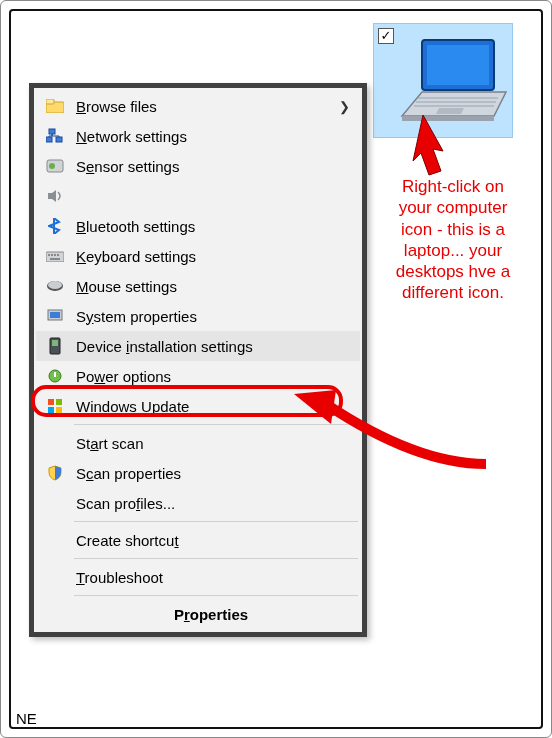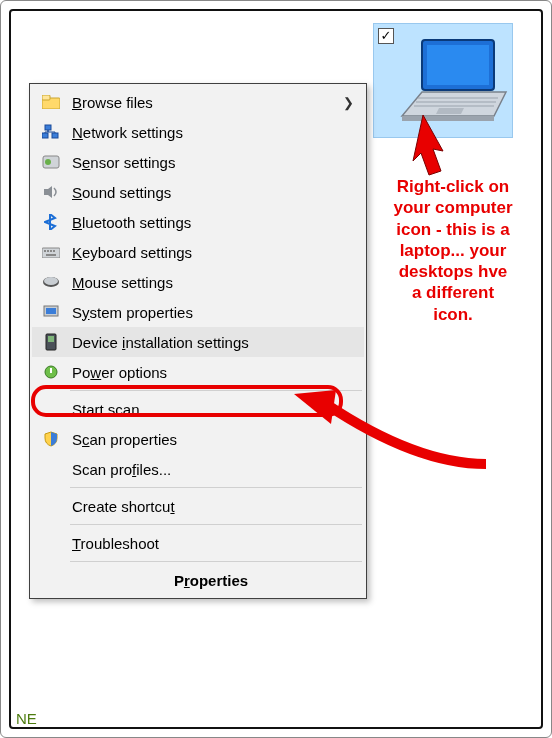--- a/index.html
+++ b/index.html
@@ -52,30 +52,29 @@
   .annotation {
     position: absolute;
     top: 175px;
     right: 38px;
     width: 120px;
     color: #e80000;
     font-size: 17px;
     line-height: 1.25;
     text-align: center;
     font-family: Arial, sans-serif;
-    font-weight: bold;
   }
   
   .ctx {
     position: absolute;
     left: 28px;
     top: 82px;
     width: 338px;
     background: #f2f2f2;
-    border: 1px solid #404040;
+    border: 5px solid #404040;
     box-shadow: 3px 3px 6px rgba(0,0,0,.25);
     padding: 3px 2px 3px 2px;
   }
   .item {
     display: flex;
     align-items: center;
     height: 30px;
     padding: 0 14px 0 8px;
     white-space: nowrap;
     cursor: default;
@@ -120,21 +119,21 @@
     position: absolute;
     z-index: 60;
     pointer-events: none;
   }
   
   .bottom-text {
     position: absolute;
     left: 15px;
     bottom: 10px;
     font-size: 15px;
-    color: #4d7c0f;
+    color: #000000;
     margin-top: 42px;
   }
 </style>
 </head>
 <body>
 <div class="frame"></div>
 
 <div class="icon-tile">
   <div class="checkbox">✓</div>
   <svg class="laptop" viewBox="0 0 120 100">
@@ -193,21 +192,20 @@
     <span>S<span class="u">e</span>nsor settings</span>
   </div>
 
   <div class="item">
     <span class="ic">
       <svg width="16" height="14">
           <polygon points="1,4 5,4 9,1 9,13 5,10 1,10" fill="#8a8f95"></polygon>
           <path d="M11 3 q4 4 0 8" stroke="#8a8f95" fill="none" stroke-width="1.5"></path>
         </svg>
     </span>
-    <span><span class="u">S</span>ound settings</span>
   </div>
 
   <div class="item">
     <span class="ic">
       <svg width="14" height="16">
           <path d="M6 0 v16 l5 -4 -10 -4 10 -4 -5 -4" fill="none" stroke="#1d6fd6" stroke-width="2"></path>
         </svg>
     </span>
     <span><span class="u">B</span>luetooth settings</span>
   </div>
@@ -261,20 +259,31 @@
   <div class="item">
     <span class="ic">
       <svg width="16" height="16">
           <circle cx="8" cy="8" r="6" fill="#6fbf4a" stroke="#3a7a25"></circle>
           <path d="M8 4 v5" stroke="#fff" stroke-width="2"></path>
         </svg>
     </span>
     <span>Po<span class="u">w</span>er options</span>
   </div>
 
+  <div class="item">
+    <span class="ic">
+      <svg width="16" height="16">
+          <rect x="1" y="1" width="6" height="6" fill="#f25022"></rect>
+          <rect x="9" y="1" width="6" height="6" fill="#7fba00"></rect>
+          <rect x="1" y="9" width="6" height="6" fill="#00a4ef"></rect>
+          <rect x="9" y="9" width="6" height="6" fill="#ffb900"></rect>
+        </svg>
+    </span>
+    <span>Windows <span class="u">U</span>pdate</span>
+  </div>
 
   <div class="sep"></div>
 
   <div class="item">
     <span class="ic"></span>
     <span>St<span class="u">a</span>rt scan</span>
   </div>
 
   <div class="item">
     <span class="ic">

